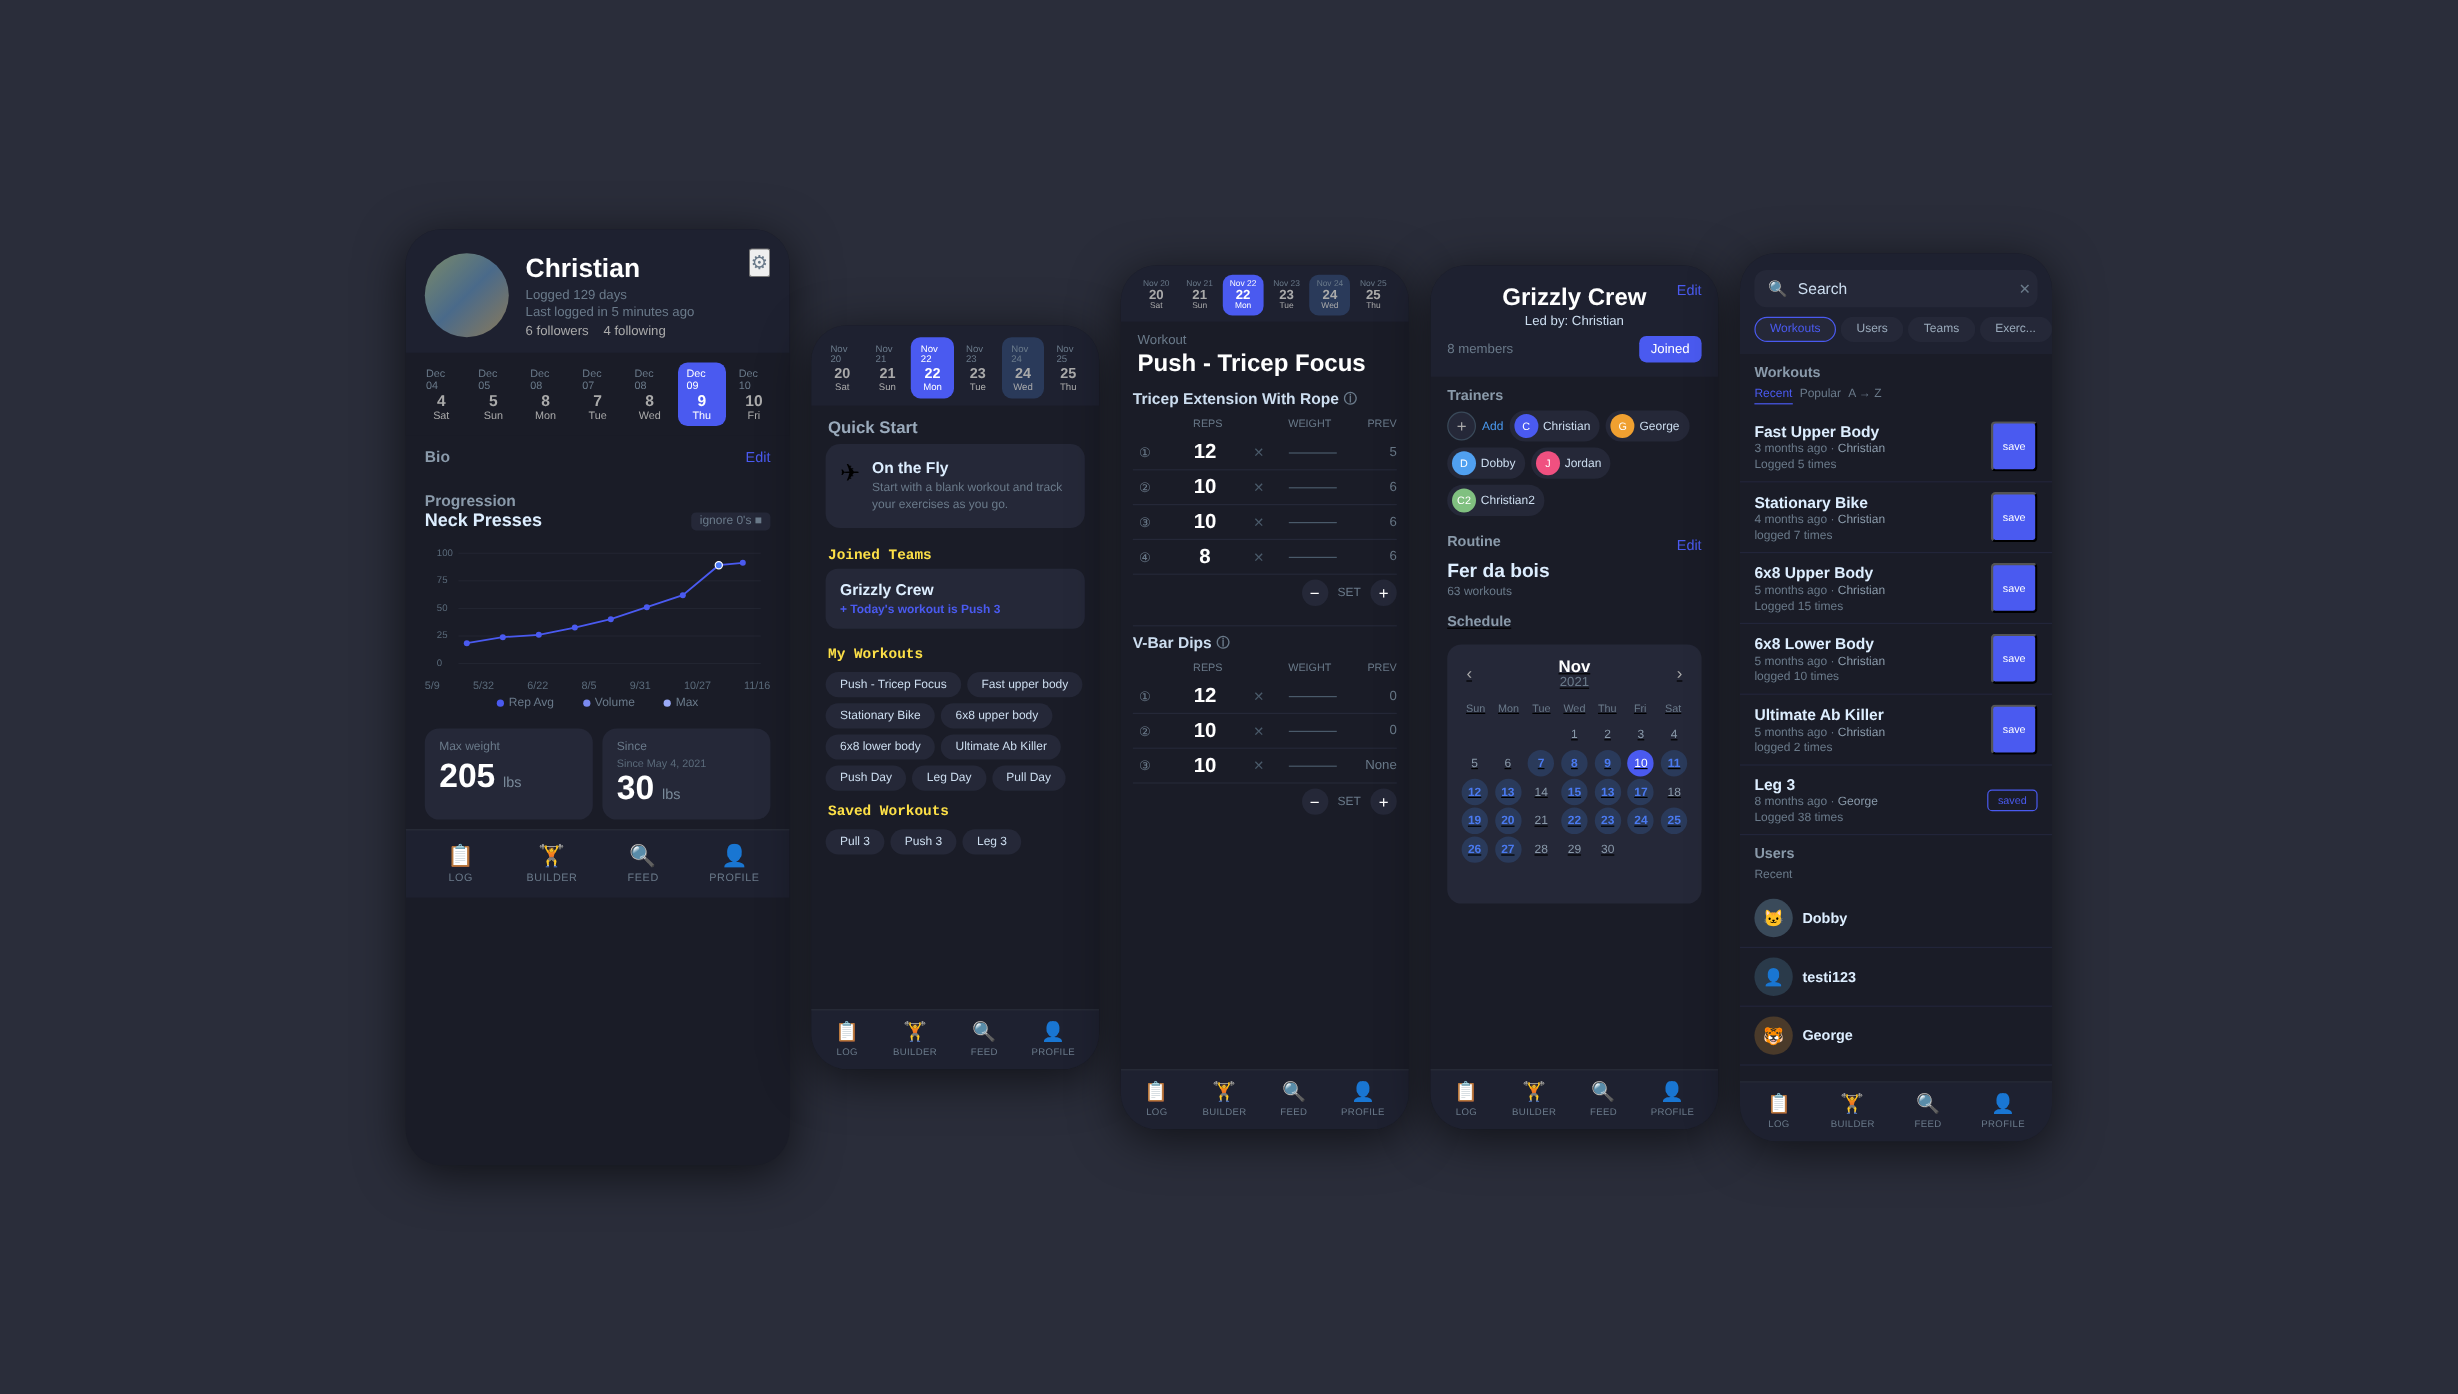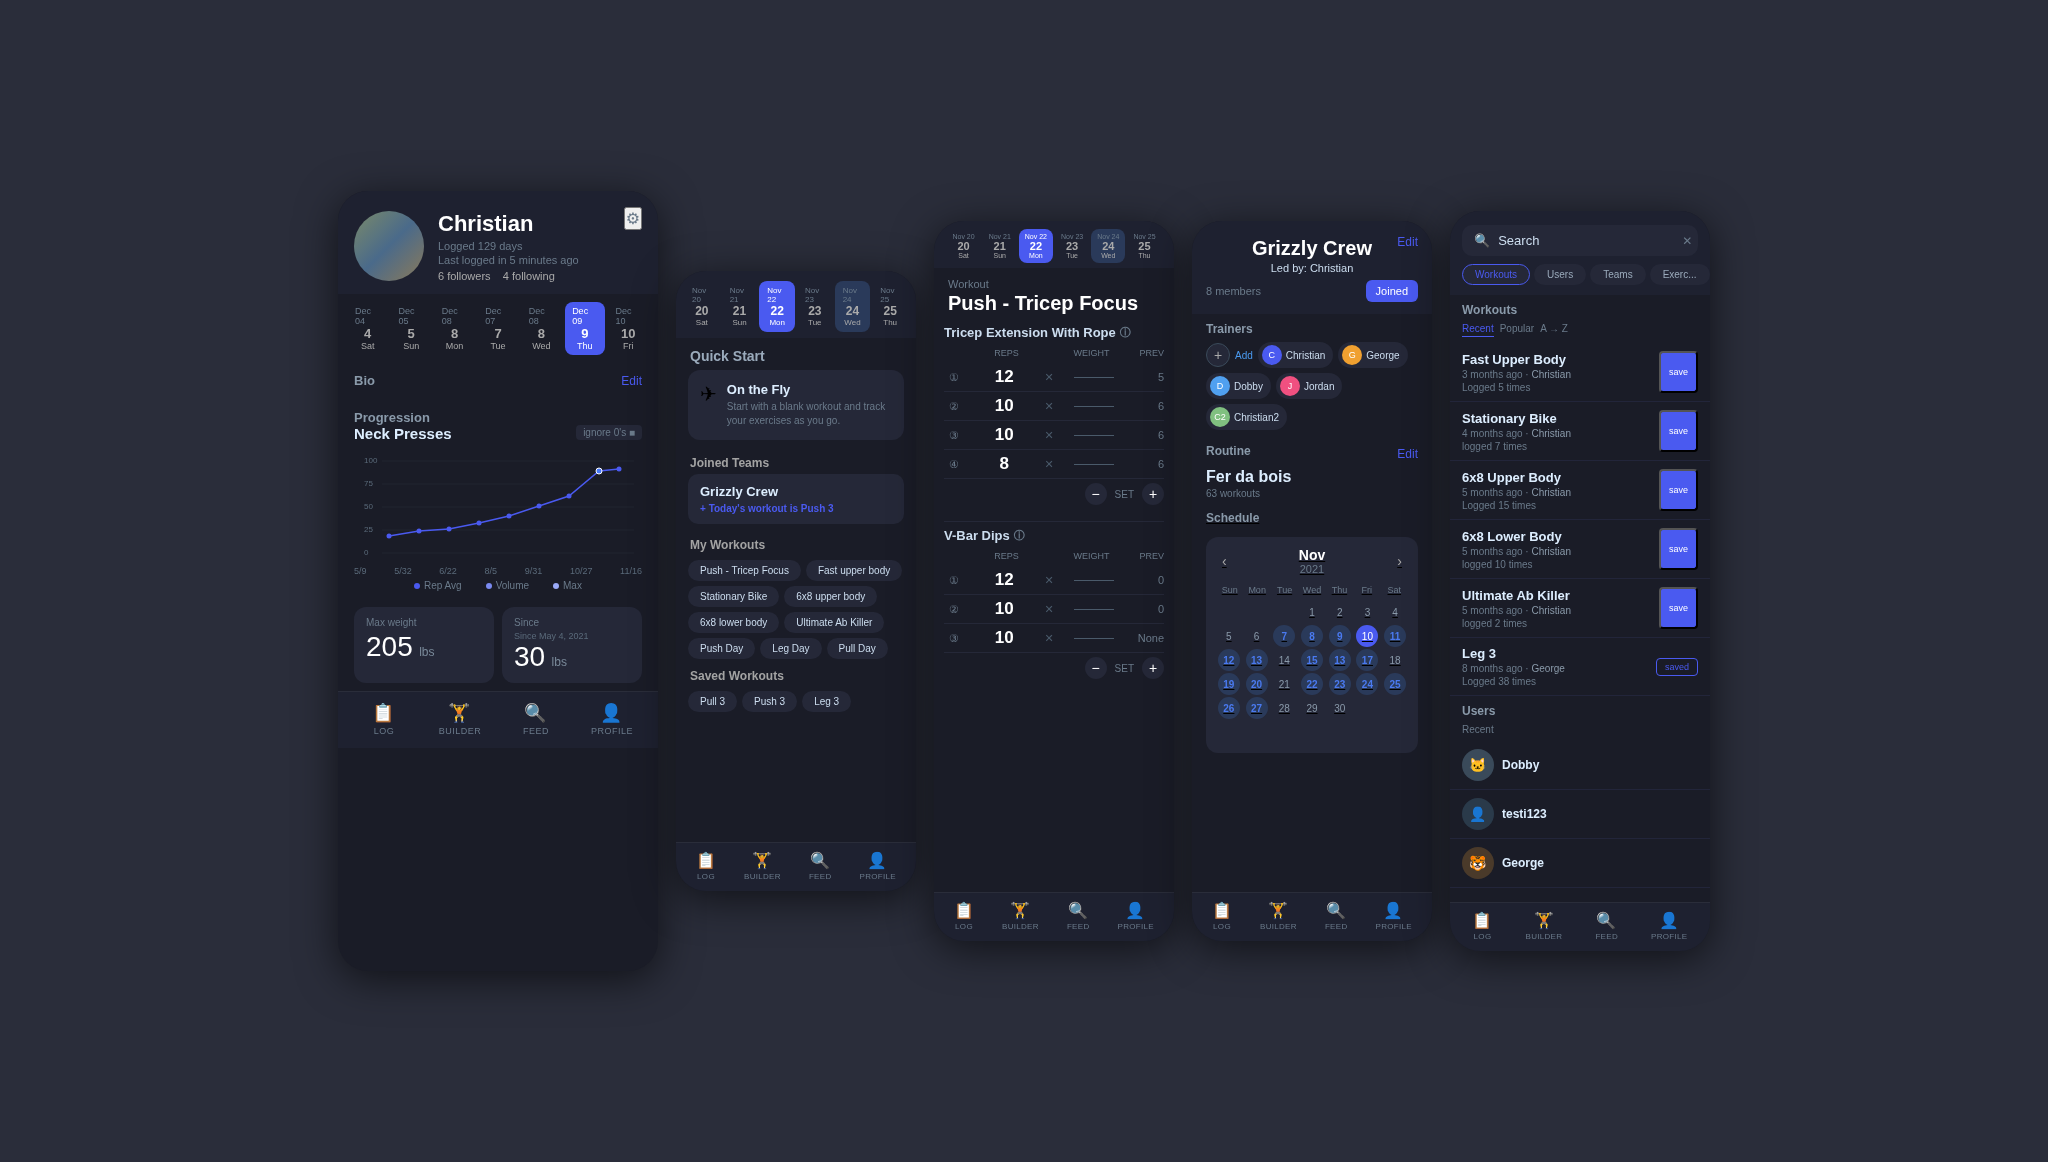--- a/index.html
+++ b/index.html
@@ -82,21 +82,21 @@
     .edit-btn {
       color: #4a5af0; font-size: 12px; cursor: pointer;
       background: none; border: none;
     }
 
     .bio-text { color: #9aaabb; font-size: 11.5px; line-height: 1.5; }
 
     .progression-area { padding: 6px 16px 4px; }
     .prog-workout-name {
       color: #ddeeff; font-size: 15px; font-weight: 600;
-      display: flex; align-items: flex-start; justify-content: space-between; gap: 36px;
+      display: flex; align-items: flex-end; justify-content: space-between; gap: 36px;
     }
     .ignore-btn {
       font-size: 10px; color: #6a7a8a;
       background: #252838; border: none; border-radius: 4px;
       padding: 2px 7px; cursor: pointer;
     }
 
     .chart-area {
       padding: 0 16px;
       height: 120px;
@@ -121,21 +121,21 @@
     .stats-row {
       display: flex; padding: 8px 16px;
       gap: 8px;
     }
     .stat-box {
       flex: 1; background: #252838; border-radius: 12px;
       padding: 10px 12px;
     }
     .stat-label { color: #6a7a8a; font-size: 10px; margin-bottom: 3px; }
     .stat-sublabel { color: #5a6a7a; font-size: 9px; }
-    .stat-value { color: #fff; font-size: 28px; font-weight: 400; display: inline; }
+    .stat-value { color: #fff; font-size: 28px; font-weight: 700; display: inline; }
     .stat-unit { color: #7a8a9a; font-size: 12px; margin-left: 2px; }
 
     .bottom-nav {
       display: flex; justify-content: space-around; align-items: center;
       padding: 10px 8px 12px;
       background: #1e2130;
       border-top: 1px solid #2a2d3a;
     }
     .nav-item {
       display: flex; flex-direction: column; align-items: center;
@@ -170,21 +170,21 @@
 
     .quick-start-card {
       background: #252838; margin: 0 12px 10px;
       border-radius: 12px; padding: 12px;
       display: flex; align-items: flex-start; gap: 10px;
     }
     .qs-icon { font-size: 20px; }
     .qs-title { color: #ddeeff; font-size: 13px; font-weight: 600; }
     .qs-desc { color: #6a7a8a; font-size: 10px; margin-top: 3px; line-height: 1.4; }
 
-    .p2-section-title { color: #a3a3a3; font-size: 12px; font-weight: 700; padding: 6px 14px 4px; }
+    .p2-section-title { color: #fde047; font-size: 12px; font-weight: 700; padding: 6px 14px 4px; font-family: Liberation Mono, monospace; }
 
     .team-card {
       background: #252838; margin: 0 12px 8px;
       border-radius: 10px; padding: 10px 12px;
     }
     .team-name { color: #ddeeff; font-size: 13px; font-weight: 600; }
     .team-workout {
       color: #6a7a8a; font-size: 10px; margin-top: 4px;
     }
     .team-workout span { color: #4a5af0; font-weight: 600; }

